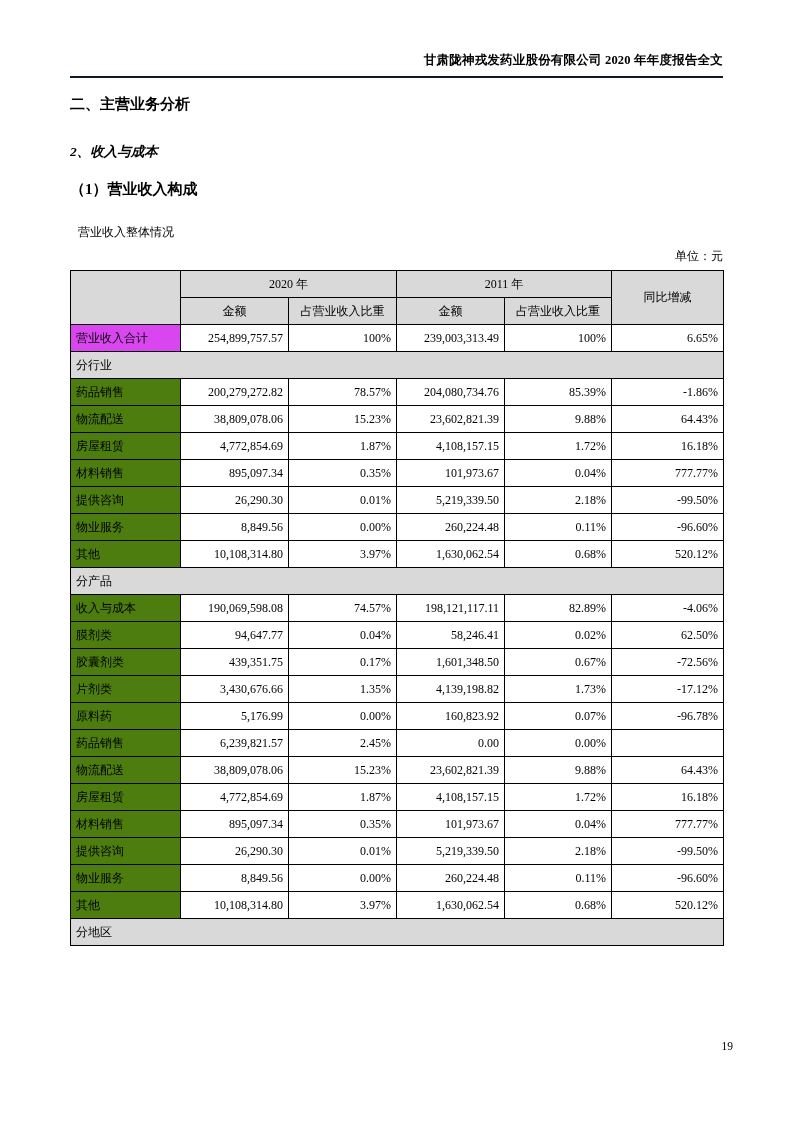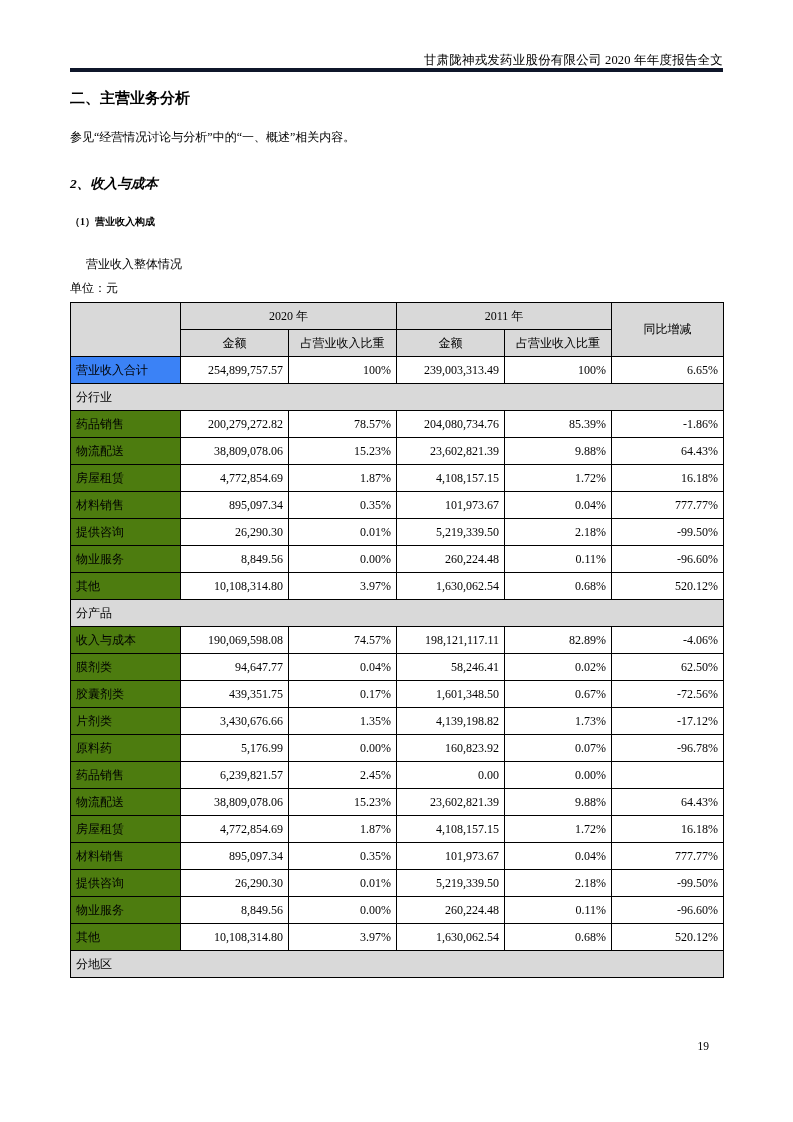--- a/index.html
+++ b/index.html
@@ -9,25 +9,26 @@
     background: #ffffff;
     margin: 0 auto;
     position: relative;
     box-sizing: border-box;
     padding: 0 70px;
     font-family: "Liberation Serif", "DejaVu Serif", serif;
     color: #000;
   }
   .doc-header {
     padding-top: 52px;
-    border-bottom: 4px solid #0f172a;
+    padding-bottom: 8px;
+    border-bottom: 2px solid #0f172a;
     text-align: right;
     font-size: 12.5px;
     line-height: 16px;
-    font-weight: 400;
+    font-weight: 700;
     letter-spacing: 0.2px;
   }
   h1.main-heading {
     font-size: 15px;
     font-weight: bold;
     margin: 18px 0 0 0;
     line-height: 16px;
   }
   h2.sub-heading {
     font-size: 13.5px;
@@ -36,33 +37,33 @@
     line-height: 15px;
   }
   h2.overview-heading { margin-top: 30px; }
   p.body-text {
     font-size: 12px;
     margin: 24px 0 0 0;
     line-height: 14px;
   }
   h2.revenue-heading { margin-top: 32px; font-style: italic; }
   h3.composition-heading {
-    font-size: 10px;
+    font-size: 15px;
     font-weight: bold;
     margin: 23px 0 0 0;
     line-height: 15px;
   }
   p.table-caption {
     font-size: 12px;
-    margin: 29px 0 0 16px;
+    margin: 29px 0 0 8px;
     line-height: 13px;
   }
   .unit-label {
     font-size: 12px;
-    text-align: left;
+    text-align: right;
     margin-top: 11px;
     line-height: 13px;
   }
   table.revenue-table {
     margin-top: 7px;
     border-collapse: collapse;
     table-layout: fixed;
     width: 653px;
     font-size: 12px;
   }
@@ -75,43 +76,42 @@
     white-space: nowrap;
   }
   table.revenue-table thead th {
     background: #d9d9d9;
     font-weight: normal;
     text-align: center;
     height: 27px;
   }
   table.revenue-table tbody td { height: 27px; }
   td.label-cell { text-align: left; background: #4d7c0f; }
-  td.label-cell.shaded { background: #3b82f6; margin-left: 40px; }
+  td.label-cell.shaded { background: #d946ef; margin-left: 40px; }
   td.num-cell { text-align: right; background: #ffffff; }
   td.section-cell { text-align: left; background: #d9d9d9; }
   .page-number {
     position: absolute;
     top: 1040px;
-    right: 84px;
+    right: 60px;
     font-size: 11.5px;
   }
 </style>
 </head>
 <body>
 
 <div class="page">
 
   <div class="doc-header">
     <span>甘肃陇神戎发药业股份有限公司 2020 年年度报告全文</span>
   </div>
 
   <h1 class="main-heading">二、主营业务分析</h1>
 
 
-  <p class="body-text">参见“经营情况讨论与分析”中的“一、概述”相关内容。</p>
 
   <h2 class="sub-heading revenue-heading">2、收入与成本</h2>
 
   <h3 class="composition-heading">（1）营业收入构成</h3>
 
   <p class="table-caption">营业收入整体情况</p>
 
   <div class="unit-label">单位：元</div>
 
   <table class="revenue-table">

